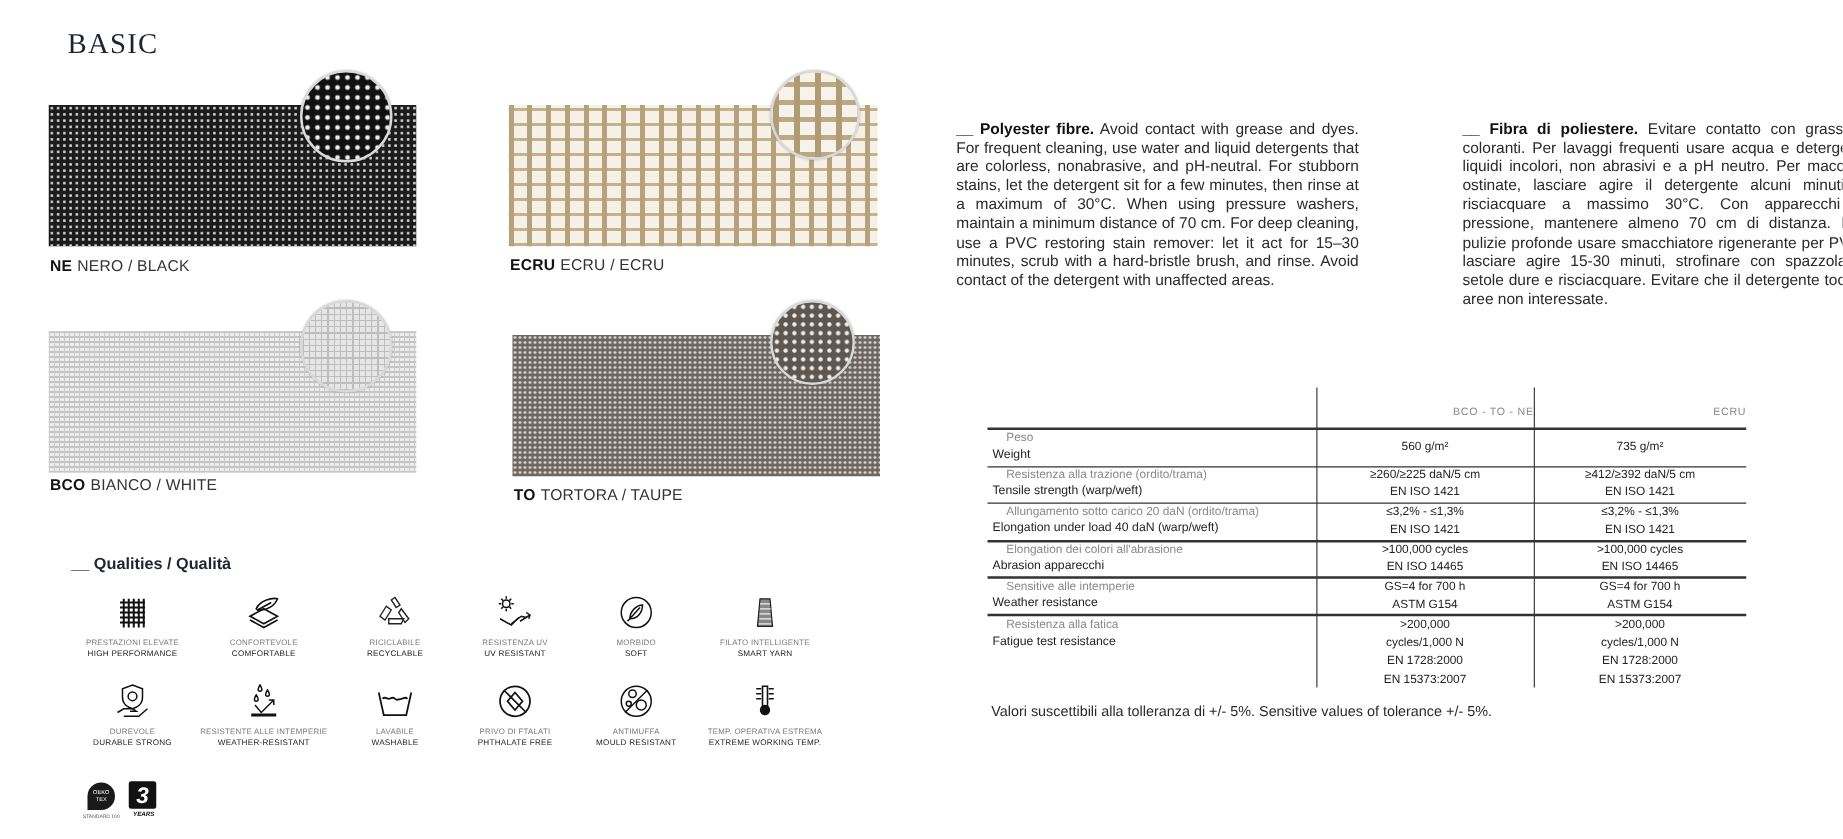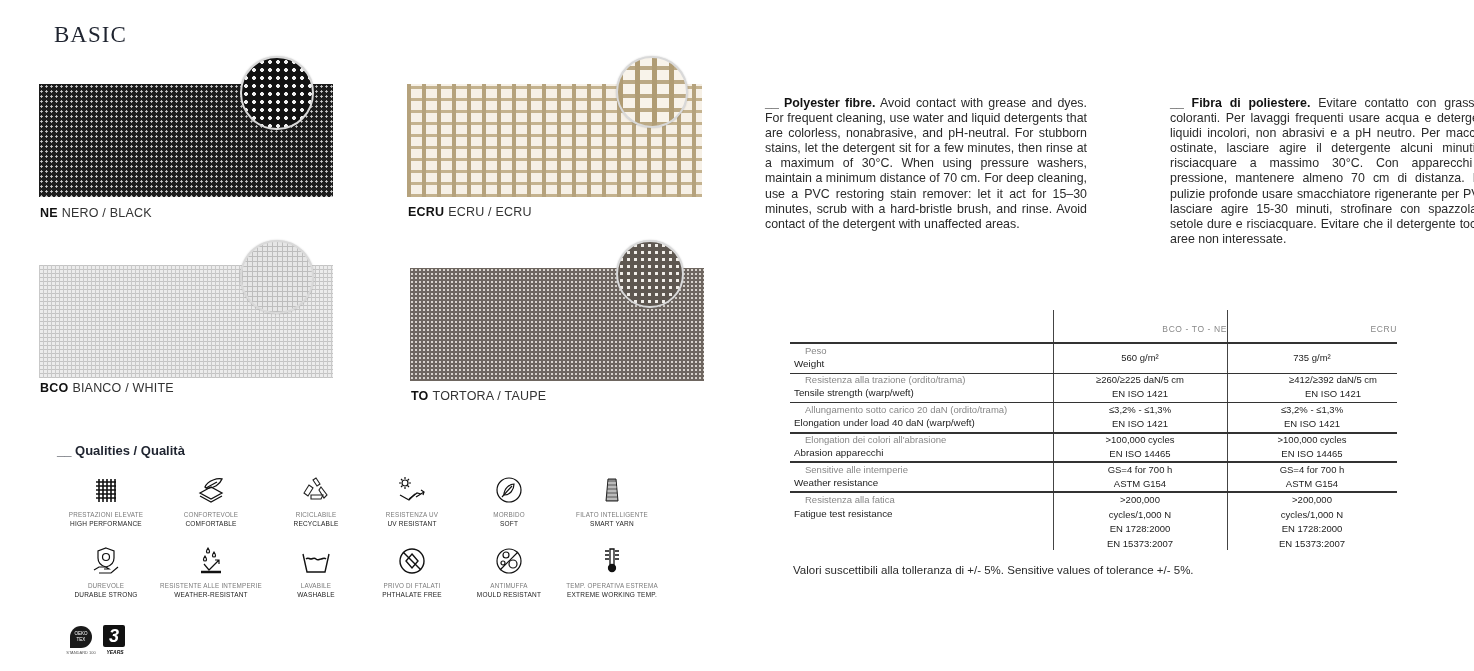--- a/index.html
+++ b/index.html
@@ -289,21 +289,21 @@
   </div>
   <div class="hline" style="top:63px"></div>
 
   <div class="row" style="top:63px">
     <span class="it" style="top:1px">Resistenza alla trazione (ordito/trama)</span>
     <span class="en" style="top:14px">Tensile strength (warp/weft)</span>
     <div class="cell" style="left:263px;width:174px;top:0">
         <div>≥260/≥225 daN/5 cm</div>
         <div>EN ISO 1421</div>
       </div>
-    <div class="cell" style="left:458px;width:170px;top:0">
+    <div class="cell" style="left:437px;width:170px;top:0">
         <div>≥412/≥392 daN/5 cm</div>
         <div>EN ISO 1421</div>
       </div>
   </div>
   <div class="hline" style="top:92px"></div>
 
   <div class="row" style="top:93px">
     <span class="it" style="top:1px">Allungamento sotto carico 20 daN (ordito/trama)</span>
     <span class="en" style="top:14px">Elongation under load 40 daN (warp/weft)</span>
     <div class="cell" style="left:263px;width:174px;top:0">

